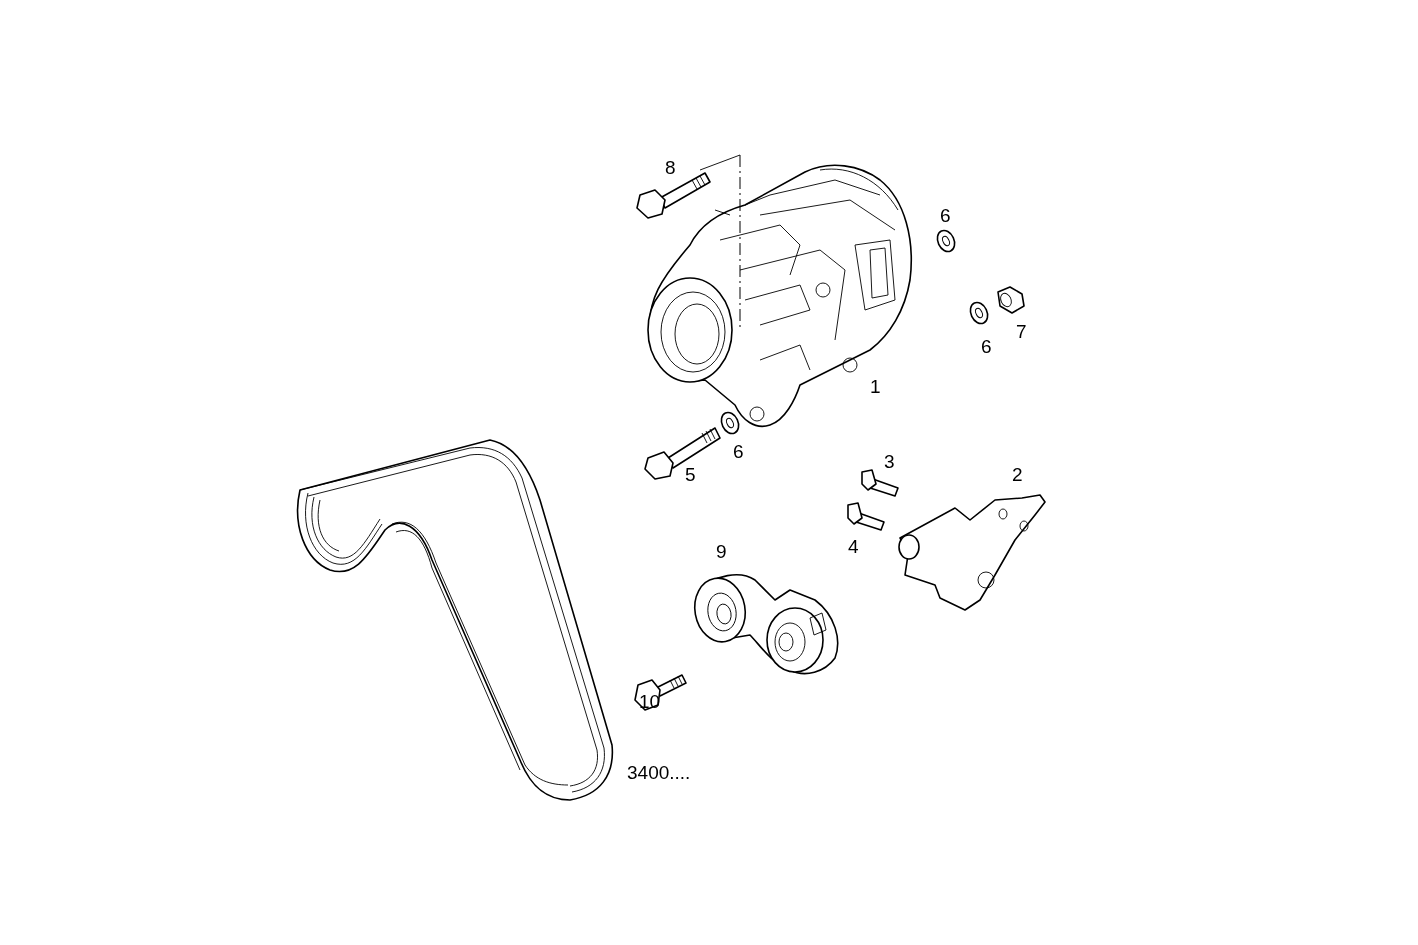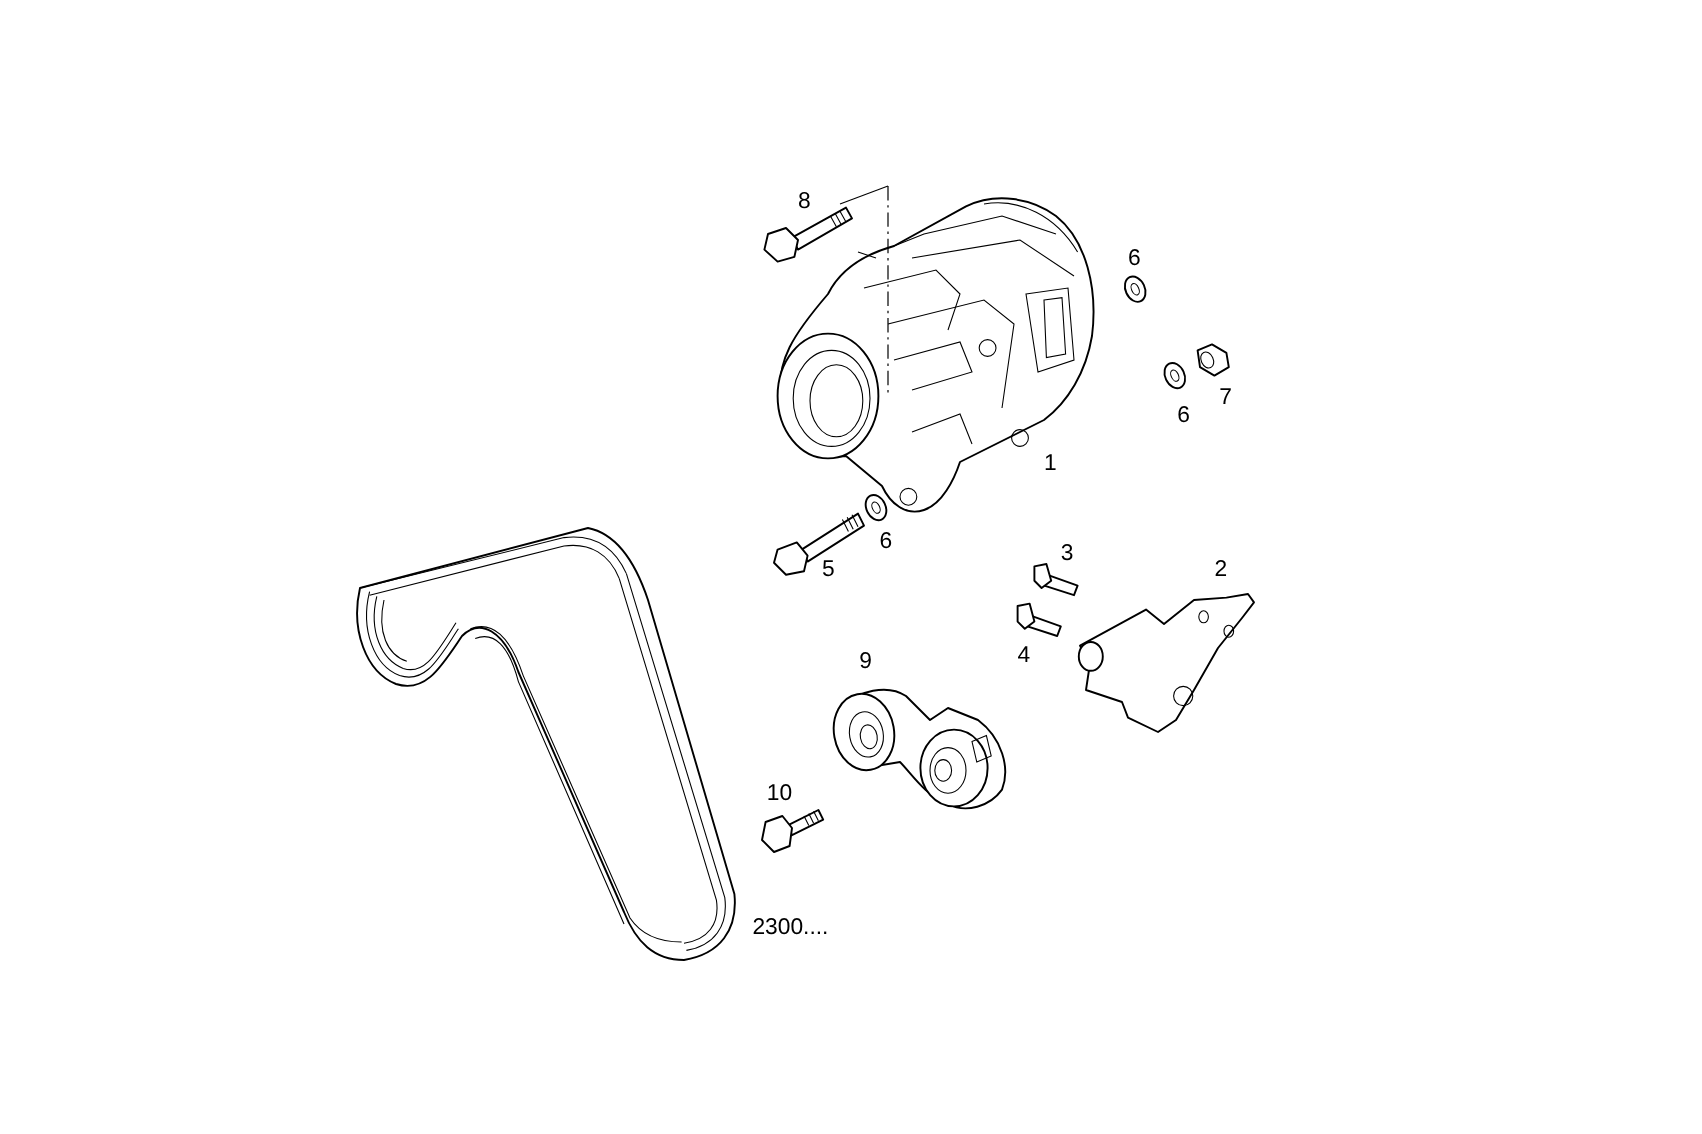--- a/index.html
+++ b/index.html
@@ -120,14 +120,14 @@
 <span class="lbl" style="left:1012px;top:465px">2</span>
 <span class="lbl" style="left:884px;top:452px">3</span>
 <span class="lbl" style="left:848px;top:537px">4</span>
 <span class="lbl" style="left:685px;top:465px">5</span>
 <span class="lbl" style="left:940px;top:206px">6</span>
 <span class="lbl" style="left:981px;top:337px">6</span>
 <span class="lbl" style="left:733px;top:442px">6</span>
 <span class="lbl" style="left:1016px;top:322px">7</span>
 <span class="lbl" style="left:665px;top:158px">8</span>
 <span class="lbl" style="left:716px;top:542px">9</span>
-<span class="lbl" style="left:639px;top:652px">10</span>
-<span class="lbl" style="left:627px;top:763px">2300....</span>
+<span class="lbl" style="left:639px;top:692px">10</span>
+<span class="lbl" style="left:627px;top:763px">3400....</span>
 
 </body></html>

